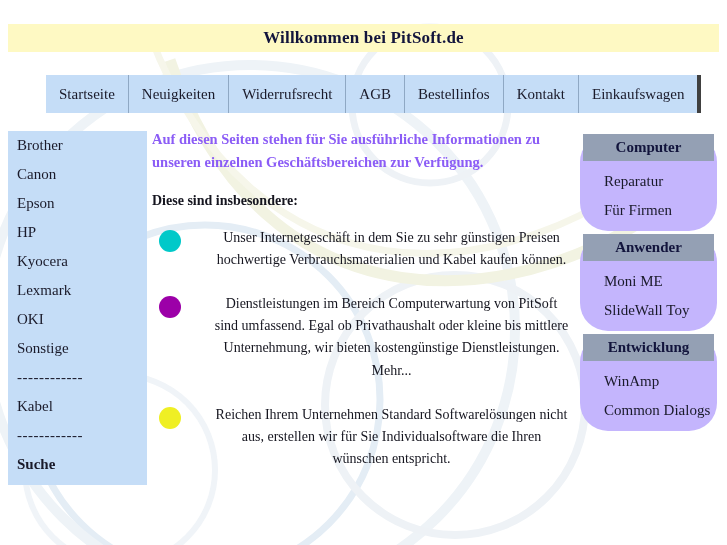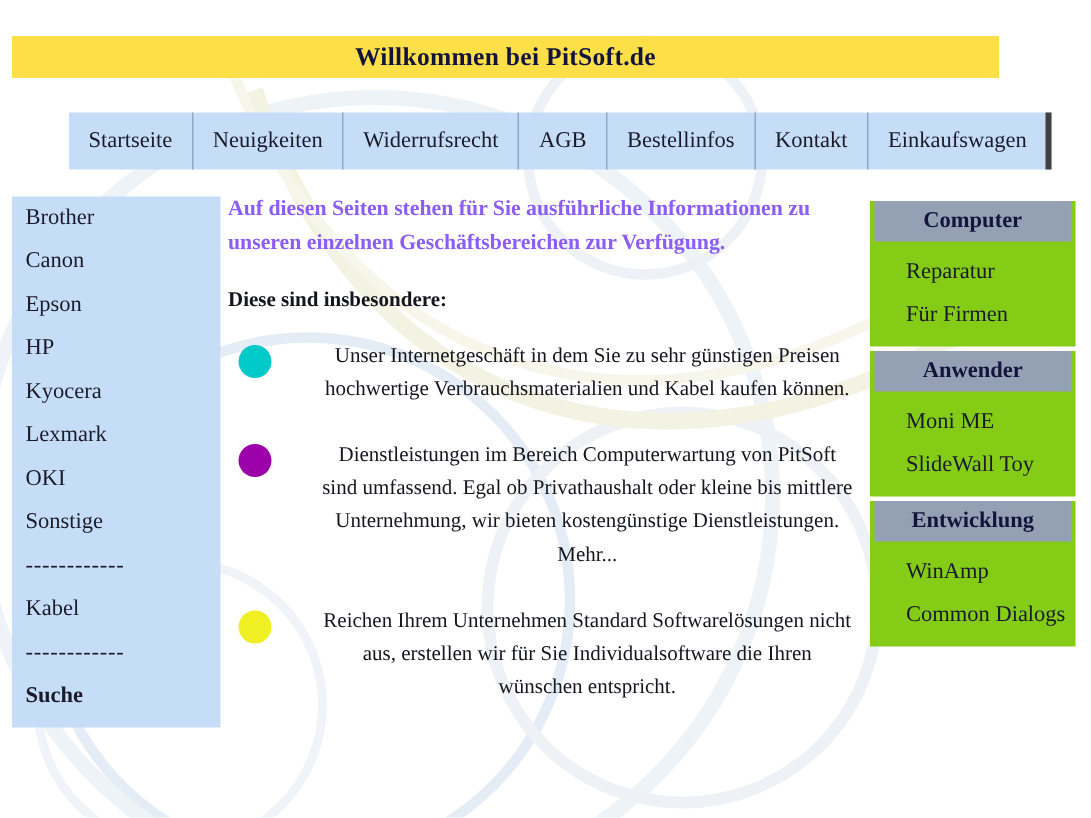--- a/index.html
+++ b/index.html
@@ -32,23 +32,23 @@
     width: 727px;
     height: 545px;
     z-index: 2;
   }
 
   
   #title-banner {
     position: absolute;
     left: 8px;
     top: 24px;
-    width: 658px;
+    width: 711px;
     height: 28px;
-    background: #fde047;
+    background: #fef9c3;
     color: #12143c;
     font-size: 17px;
     font-weight: bold;
     line-height: 28px;
     text-align: center;
     letter-spacing: 0.2px;
   }
 
   
   #nav {
@@ -111,22 +111,23 @@
   }
 
   
   #right-sidebar {
     position: absolute;
     left: 580px;
     top: 131px;
     width: 137px;
   }
   .right-box {
-    background: #84cc16;
+    background: #c4b5fd;
     padding-bottom: 6px;
+    border-radius: 28px;
   }
   .right-box .side-link { padding-left: 24px; }
 
   
   #main {
     position: absolute;
     left: 152px;
     top: 128px;
     width: 418px;
   }

